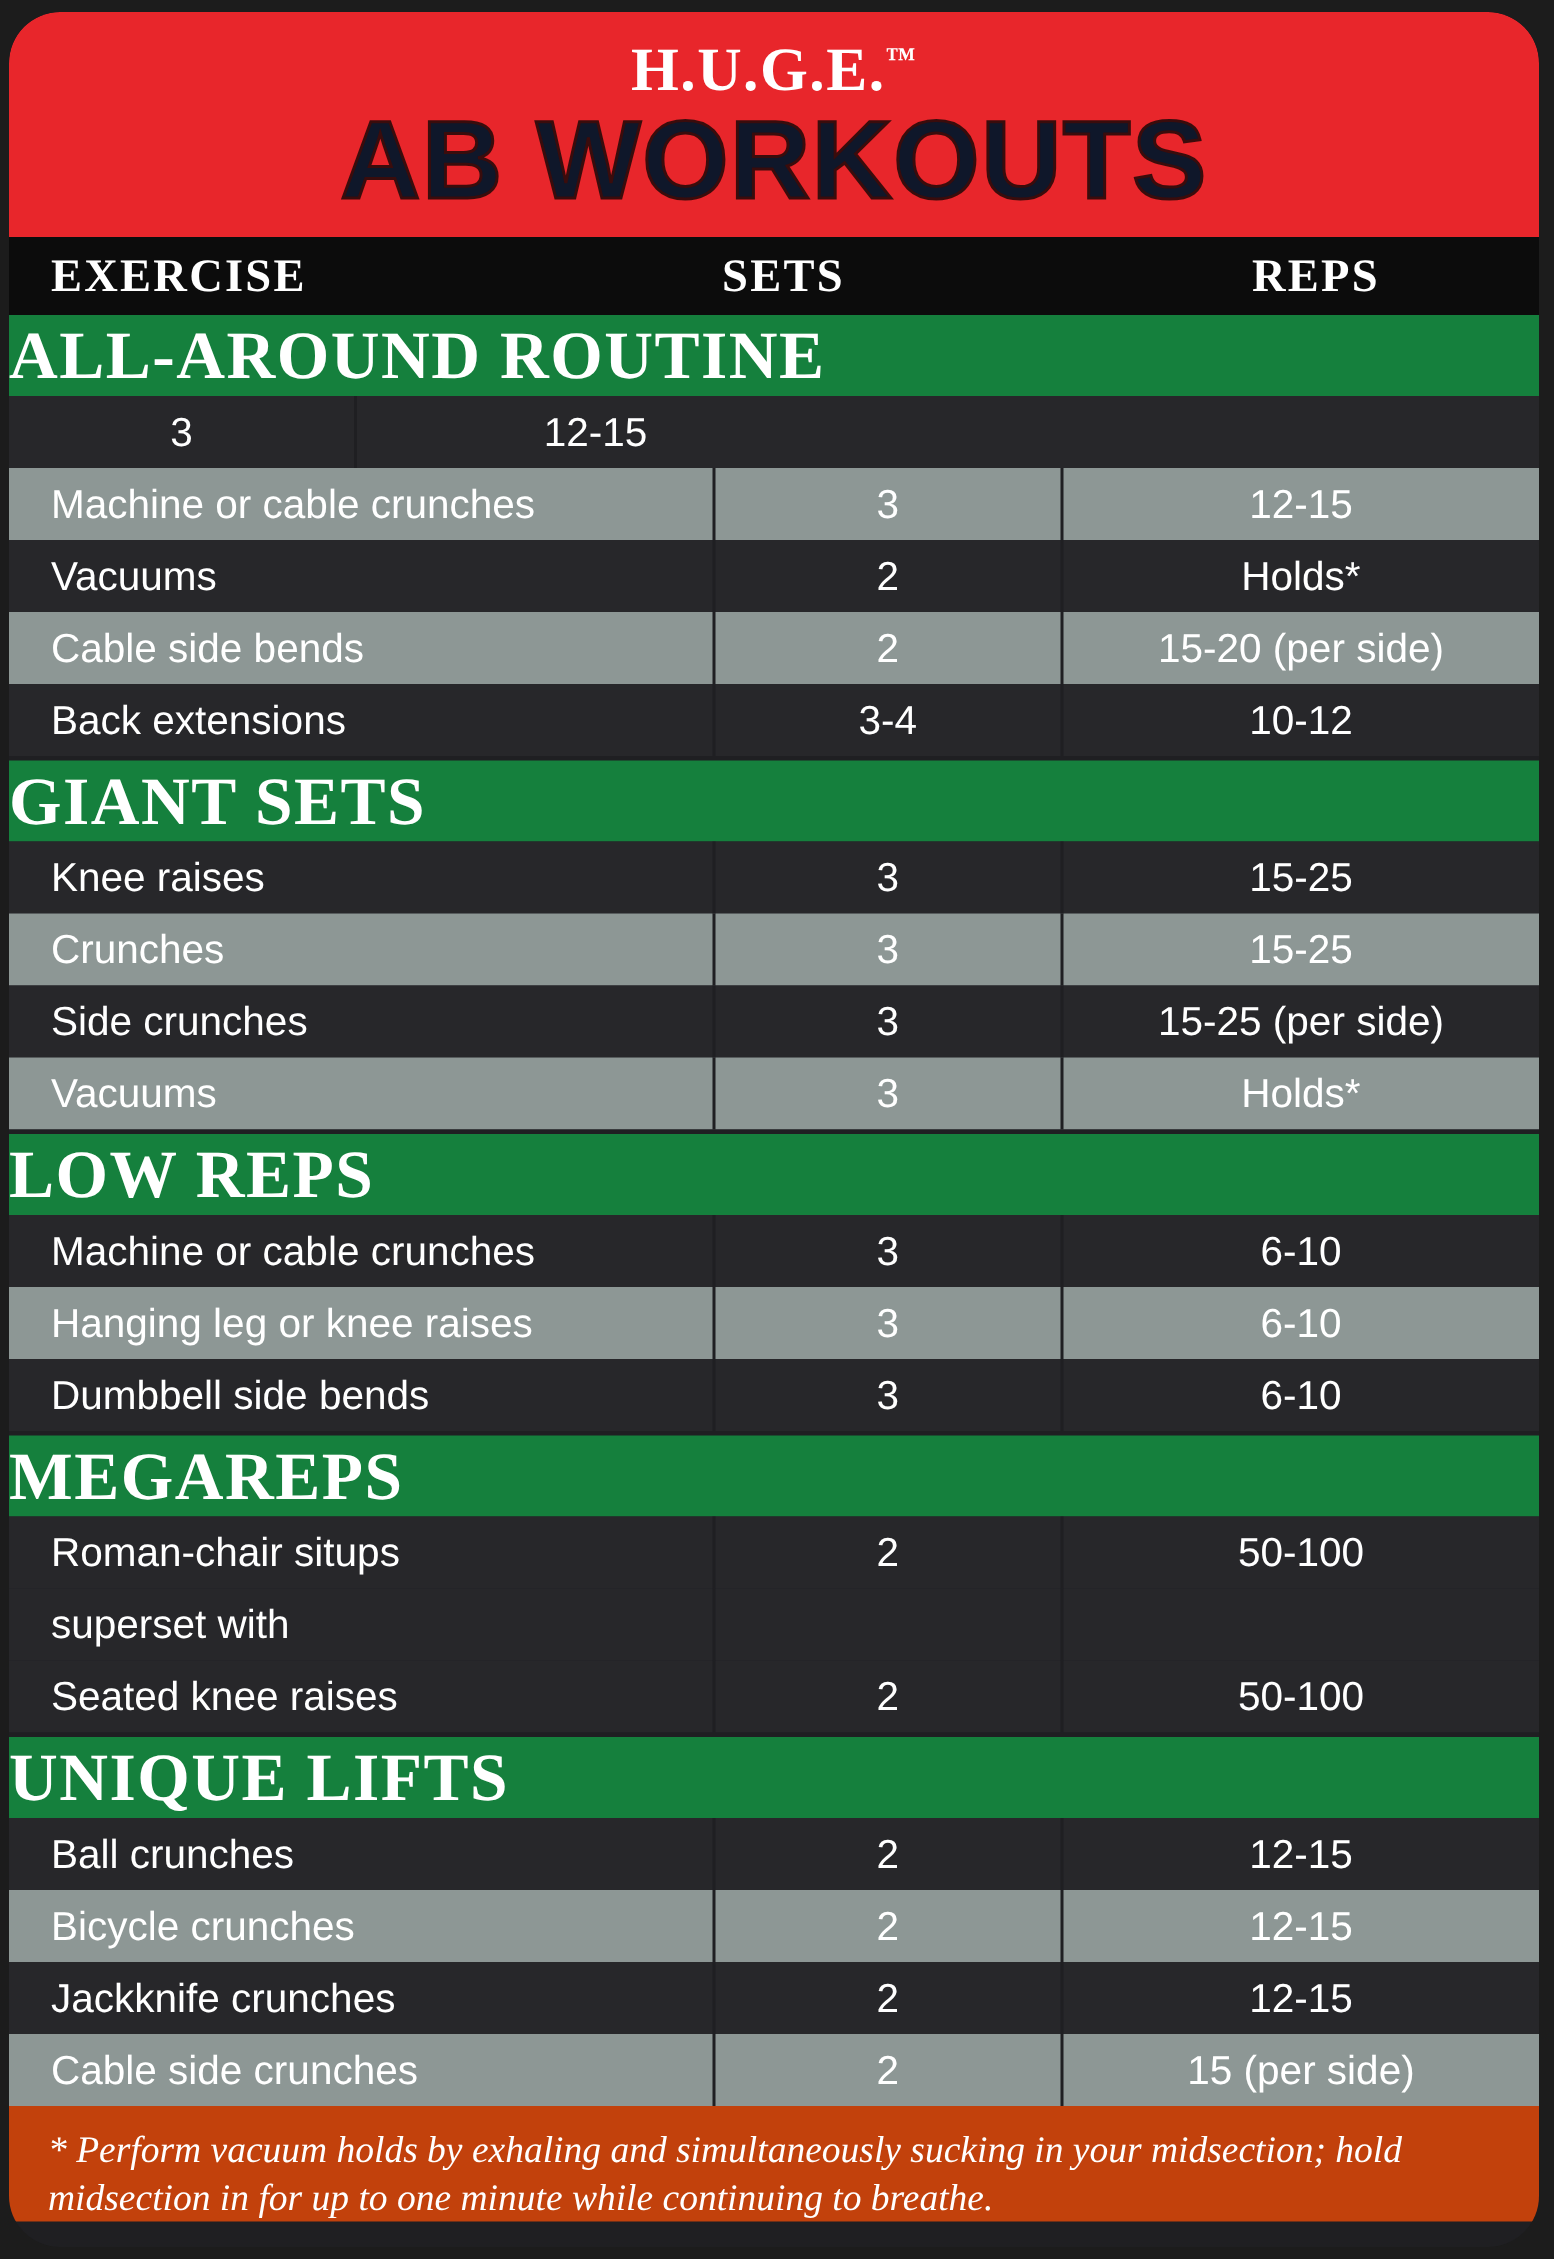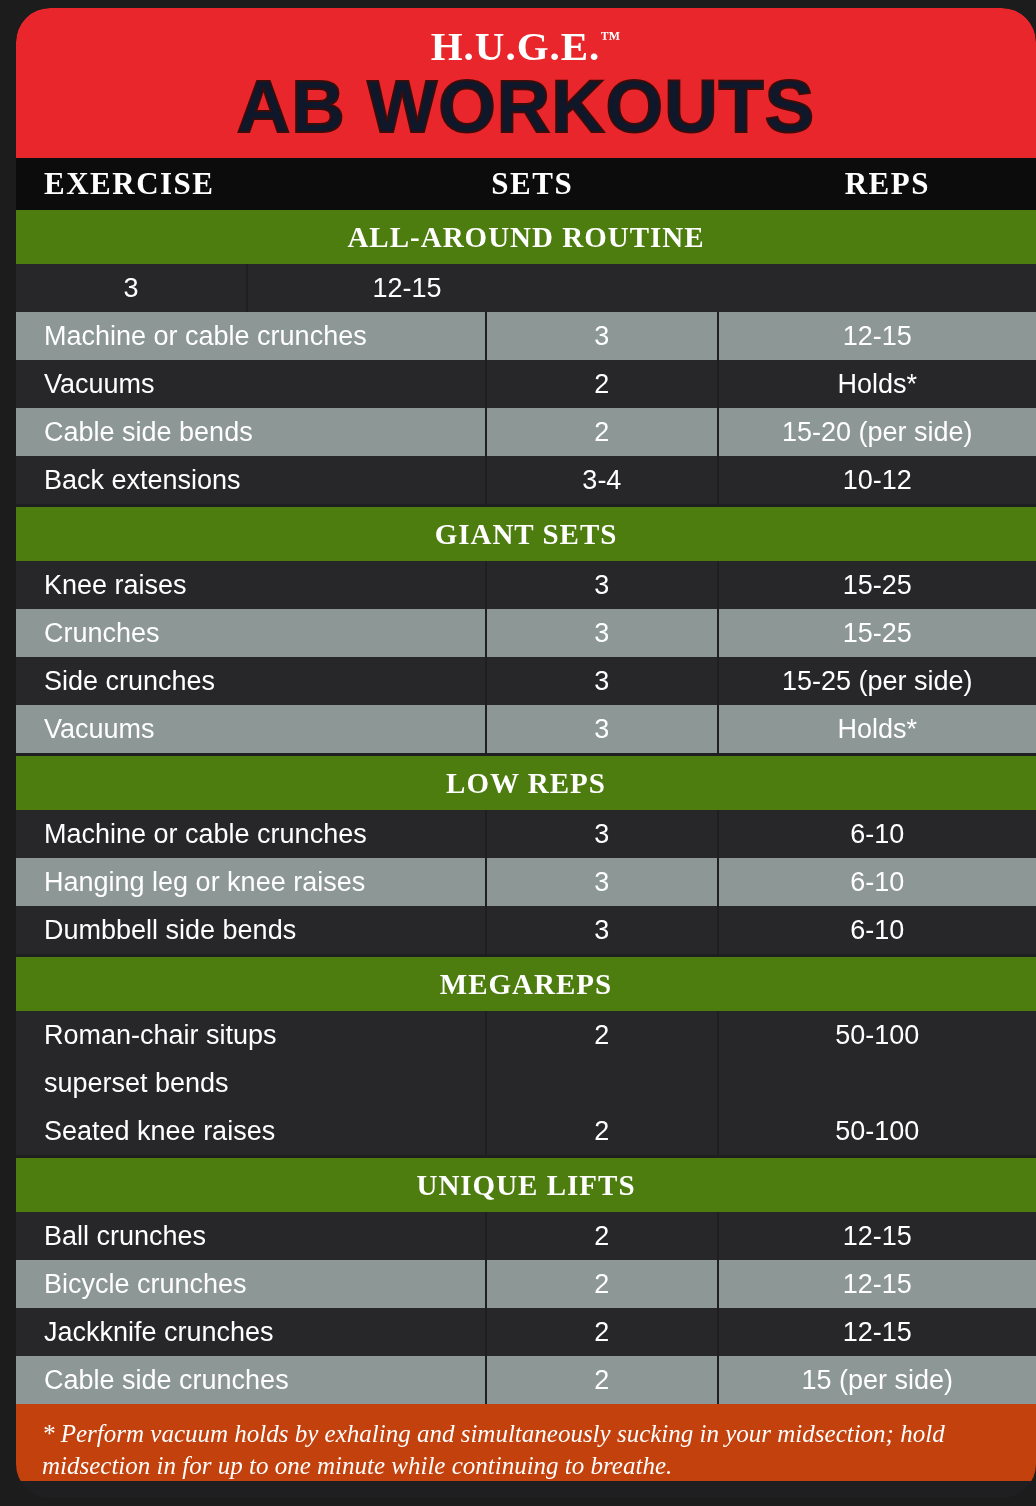--- a/index.html
+++ b/index.html
@@ -13,21 +13,21 @@
   .poster {
     width: 1036px;
     height: 1506px;
     position: relative;
     background: #1c1c1c;
     box-sizing: border-box;
     overflow: hidden;
   }
   .card {
     position: absolute;
-    left: 16px;
+    left: 6px;
     top: 8px;
     width: 1020px;
     height: 1490px;
     background: #1f1f22;
     border-radius: 34px;
     overflow: hidden;
     box-sizing: border-box;
   }
   
   .header {
@@ -73,26 +73,26 @@
     font-size: 31px;
     letter-spacing: 1.5px;
     gap: 32px;
   }
   .c-ex   { width: 472px; padding-left: 28px; box-sizing: border-box; }
   .c-sets { width: 230px; text-align: left; }
   .c-reps { width: 318px; text-align: center; }
 
   
   .section-bar {
-    background: #4d7c0f;
-    color: #ffffff;
-    text-align: center;
-    font-family: "Liberation Serif", serif;
-    font-weight: bold;
-    font-size: 29px;
+    background: #15803d;
+    color: #ffffff;
+    text-align: left;
+    font-family: "Liberation Serif", serif;
+    font-weight: bold;
+    font-size: 45px;
     letter-spacing: 1px;
     height: 54px;
     line-height: 54px;
   }
   
   .row {
     display: flex;
     align-items: center;
     height: 48px;
     font-size: 27px;
@@ -229,21 +229,21 @@
     </div>
     <div class="sep"></div>
 
     <div class="section-bar">MEGAREPS</div>
     <div class="row dark">
       <div class="cell-ex">Roman-chair situps</div>
       <div class="cell-sets">2</div>
       <div class="cell-reps">50-100</div>
     </div>
     <div class="row dark">
-      <div class="cell-ex indent">superset bends</div>
+      <div class="cell-ex indent">superset with</div>
       <div class="cell-sets"></div>
       <div class="cell-reps"></div>
     </div>
     <div class="row dark">
       <div class="cell-ex indent">Seated knee raises</div>
       <div class="cell-sets">2</div>
       <div class="cell-reps">50-100</div>
     </div>
     <div class="sep"></div>
 

